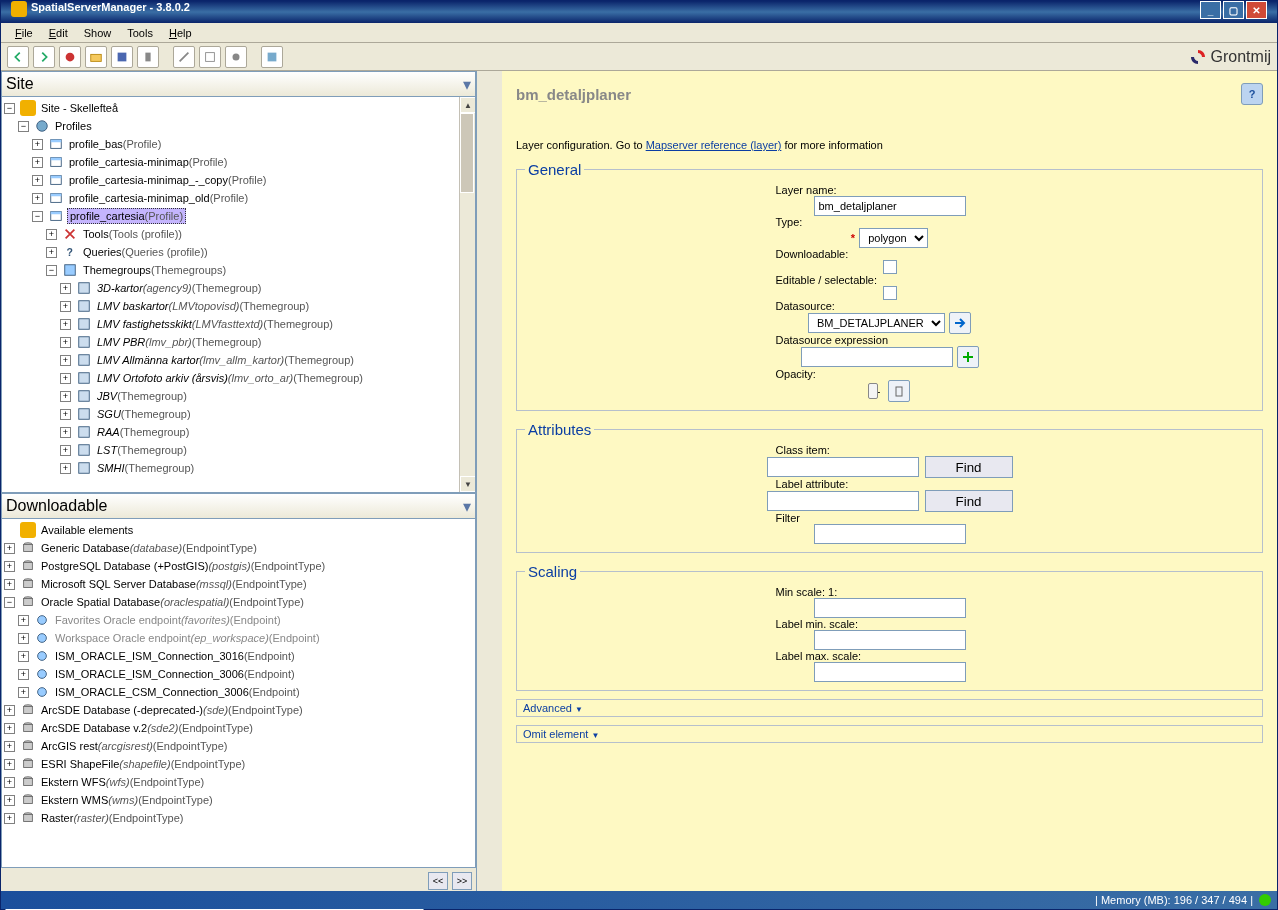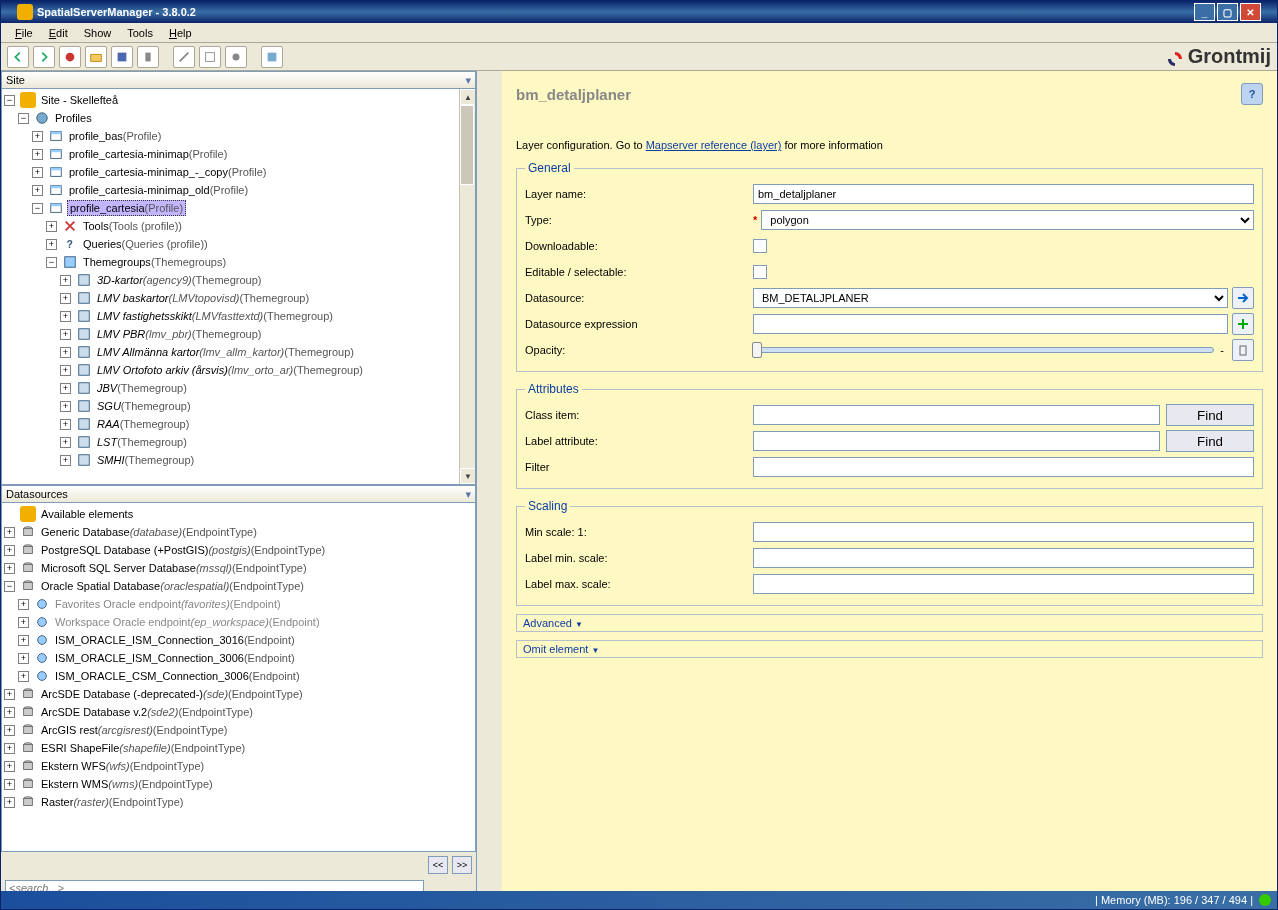--- a/index.html
+++ b/index.html
@@ -1,34 +1,34 @@
 <!DOCTYPE html>
 <html><head>
 <meta charset="utf-8">
 <style>
 * { box-sizing: border-box; margin: 0; padding: 0; }
 body { font-family: Tahoma, Verdana, sans-serif; font-size: 11px; background: #ece9d8; color: #000; overflow: hidden; }
 .window { width: 1278px; height: 910px; border: 1px solid #0a246a; display: flex; flex-direction: column; background: #ece9d8; }
-.titlebar { height: 22px; background: linear-gradient(to bottom, #0a246a 0%, #3a6ea5 50%, #0a246a 100%); display: flex; align-items: center; padding: 0 16px; color: #fff; font-weight: bold; }
+.titlebar { height: 22px; background: linear-gradient(to bottom, #0a246a 0%, #3a6ea5 50%, #0a246a 100%); display: flex; padding: 0 10px; color: #fff; font-weight: bold; }
 .titlebar .icon { width: 16px; height: 16px; background: #f1b000; border-radius: 3px; margin-right: 4px; }
 .titlebar .title { flex: 1; }
 .winbtn { width: 21px; height: 18px; border: 1px solid #fff; background: #3a6ea5; margin-left: 2px; display: flex; align-items: center; justify-content: center; color: #fff; font-weight: bold; font-size: 10px; }
 .winbtn.close { background: #d04a37; }
 .menubar { height: 20px; background: #ece9d8; display: flex; align-items: center; padding: 0 6px; border-bottom: 1px solid #aca899; }
 .menubar span { padding: 2px 8px; cursor: default; }
 .menubar span u { text-decoration: underline; }
 .toolbar { height: 28px; background: #ece9d8; border-bottom: 1px solid #aca899; display: flex; align-items: center; padding: 2px 6px; gap: 4px; }
 .tbtn { width: 22px; height: 22px; border: 1px solid #aca899; background: #fff; border-radius: 2px; display: flex; align-items: center; justify-content: center; }
 .tbtn svg { width: 14px; height: 14px; }
 .tbsep { width: 6px; }
-.brand { margin-left: auto; display: flex; align-items: flex-end; font-weight: bold; font-size: 20px; color: #333; }
+.brand { margin-left: auto; display: flex; align-items: flex-end; font-weight: normal; font-size: 16px; color: #333; }
 .brand svg { margin-right: 4px; }
 .workspace { flex: 1; display: flex; background: #ece9d8; min-height: 0; }
 .leftcol { width: 476px; border-right: 1px solid #7f9db9; display: flex; flex-direction: column; min-height: 0; }
-.panel-header { height: 18px; background: linear-gradient(to bottom,#fff,#ece9d8); border: 1px solid #7f9db9; display: flex; align-items: center; padding: 0 4px; font-size: 11px; }
+.panel-header { height: 26px; background: linear-gradient(to bottom,#fff,#ece9d8); border: 1px solid #7f9db9; display: flex; align-items: center; padding: 0 4px; font-size: 16px; }
 .panel-header .chev { margin-left: auto; color: #5b77a6; }
 .tree-wrap { border: 1px solid #7f9db9; border-top: none; background: #fff; overflow: auto; position: relative; }
 .sitepanel .tree-wrap { height: 396px; }
 .dspanel .tree-wrap { height: 349px; }
 .tree { padding: 2px 0 2px 2px; font-size: 11px; line-height: 18px; white-space: nowrap; color: #000; }
 .tree-row { display: flex; align-items: center; height: 18px; }
 .expander { width: 11px; height: 11px; border: 1px solid #808080; background: #fff; display: flex; align-items: center; justify-content: center; font-size: 9px; line-height: 9px; margin-right: 3px; color: #000; cursor: default; user-select: none; }
 .expander-blank { width: 11px; height: 11px; margin-right: 3px; }
 .indent { display: inline-block; }
 .nodeicon { width: 16px; height: 16px; display: inline-flex; align-items: center; justify-content: center; margin: 0 3px 0 2px; }
@@ -46,22 +46,22 @@
 .searchbar input { flex: 1; border: 1px solid #7f9db9; padding: 1px 3px; font-size: 11px; color: #888; font-style: italic; margin-top: 24px; }
 .searchbar .nav { width: 20px; height: 18px; border: 1px solid #7f9db9; background: #e8e8f0; display: flex; align-items: center; justify-content: center; font-size: 9px; }
 .rightcol { flex: 1; display: flex; flex-direction: column; background: #fef9c3; min-height: 0; overflow: hidden; margin-left: 25px; }
 .rc-pad { padding: 12px 14px; }
 .rc-head { display: flex; align-items: center; }
 .rc-title { font-size: 15px; color: #888; font-weight: bold; }
 .helpbtn { margin-left: auto; width: 22px; height: 22px; border: 1px solid #7f9db9; border-radius: 3px; background: #bcd4f0; display: flex; align-items: center; justify-content: center; font-weight: bold; color: #1b4f9c; }
 .rc-sub { margin-top: 34px; font-size: 11px; color: #000; }
 .rc-sub a { color: #0b3ea3; text-decoration: underline; }
 fieldset { border: 1px solid #b6c0cc; margin-top: 10px; padding: 6px 8px 8px 8px; }
-fieldset legend { color: #0b3ea3; font-size: 12px; padding: 0 3px; }
-.form-row { display: flex; align-items: center; min-height: 26px; }
+fieldset legend { color: #0b3ea3; font-size: 15px; padding: 0 3px; }
+.form-row { display: flex; align-items: center; min-height: 26px; flex-direction: column; }
 .form-row label { width: 228px; color: #000; }
 .form-row .field { flex: 1; display: flex; align-items: center; }
 .form-row input[type=text], .form-row select { flex: 1; border: 1px solid #7f9db9; height: 20px; padding: 1px 4px; font-size: 11px; background: #fff; }
 .form-row .req { color: #c00; font-weight: bold; margin-right: 4px; }
 .checkbox { width: 14px; height: 14px; border: 1px solid #7f9db9; background: #fff; }
 .iconbtn { width: 22px; height: 22px; border: 1px solid #7f9db9; border-radius: 2px; background: #eef2f8; margin-left: 4px; display: flex; align-items: center; justify-content: center; }
 .slider { flex: 1; height: 6px; border: 1px solid #7f9db9; border-radius: 3px; background: #cde0f5; position: relative; }
 .slider .handle { position: absolute; left: -2px; top: -6px; width: 10px; height: 16px; border: 1px solid #888; background: #f4f4f4; border-radius: 2px; }
 .findbtn { width: 88px; height: 22px; border: 1px solid #7f9db9; background: #e8e8f0; margin-left: 6px; text-align: center; }
 .section-toggle { color: #0b3ea3; border: 1px solid #b6c0cc; padding: 2px 6px; margin-top: 8px; cursor: default; }
@@ -444,21 +444,21 @@
           <div class="vscroll">
               <div class="sbtn">▲</div>
               <div class="sthumb" style="height:80px;margin-top:0"></div>
               <div class="sbtn" style="position:absolute;bottom:0">▼</div>
             </div>
         </div>
       </div>
 
       <div class="dspanel">
         <div class="panel-header">
-            <span>Datasources</span>
+            <span>Downloadable</span>
             <span class="chev">▾</span>
           </div>
         <div class="tree-wrap">
           <div class="tree">
             <div class="tree-row">
                 <span class="expander-blank"></span>
                 <span class="nodeicon site"></span>
                 <span class="label-box">Available elements</span>
               </div>
             <div class="tree-row">

